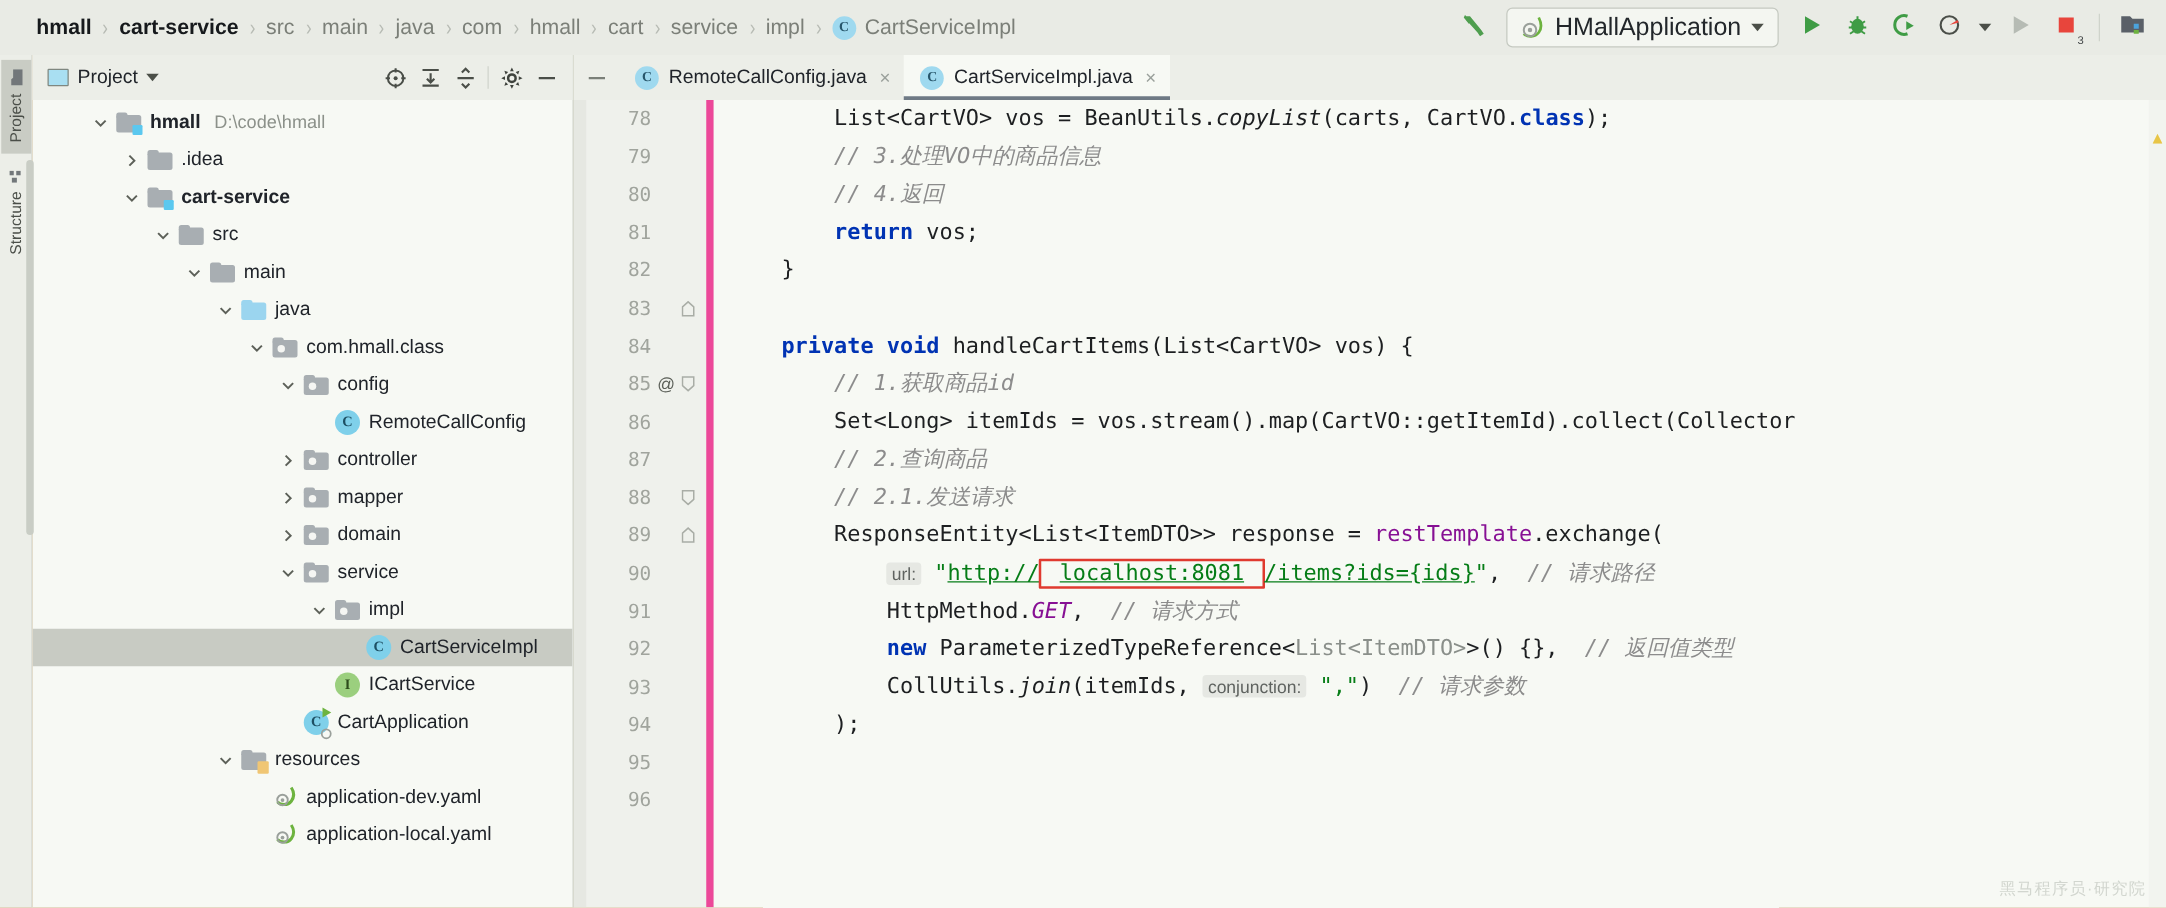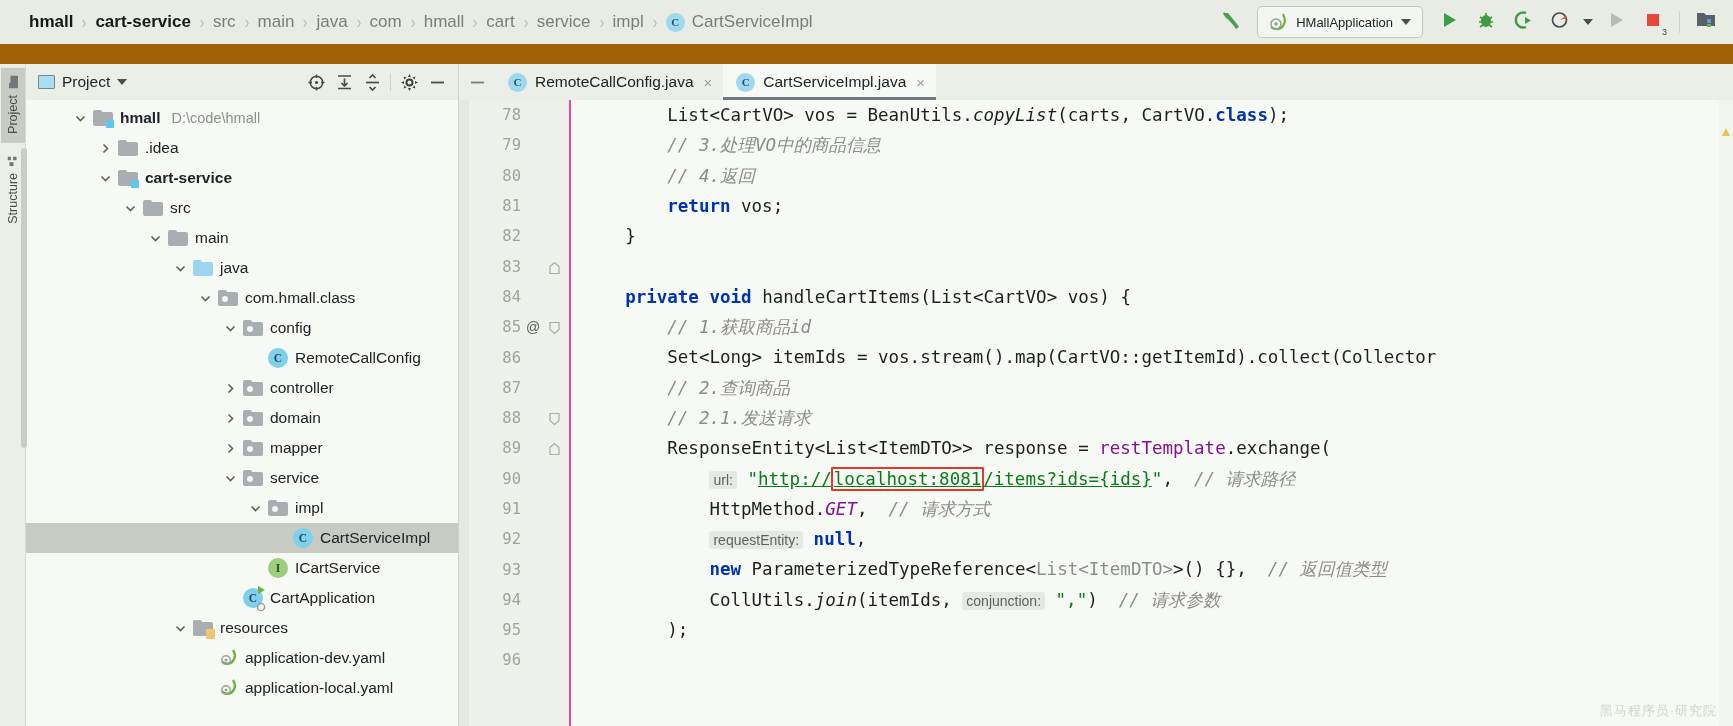--- a/index.html
+++ b/index.html
@@ -6,21 +6,21 @@
   html, body {
     width: 1733px; height: 726px;
     background: #f2f4ef;
     font-family: "Liberation Sans", sans-serif;
     overflow: hidden;
   }
   .ide {
     position: relative;
     width: 1733px; height: 726px;
     background: #a16207;
-    display: flex; flex-direction: column; gap: 20px;
+    display: flex; flex-direction: column;
   }
 
   
   .toolbar {
     height: 44px; flex: 0 0 44px;
     background: #e9ebe5;
     display: flex; align-items: center;
     padding: 0 10px 0 22px;
     position: relative;
   }
@@ -49,21 +49,21 @@
     width: 34px; height: 32px;
     display: flex; align-items: center; justify-content: center;
     border-radius: 4px;
   }
   .run-config {
     display: flex; align-items: center; gap: 8px;
     border: 1px solid #c5c9c1; border-radius: 5px;
     background: #f4f6f1; height: 32px; padding: 0 11px 0 9px;
     margin: 0 6px;
   }
-  .run-config-name { font-size: 13px; color: #22262a; }
+  .run-config-name { font-size: 20px; color: #22262a; }
   .caret-down {
     width: 0; height: 0;
     border-left: 5px solid transparent; border-right: 5px solid transparent;
     border-top: 6px solid #4b4f48;
   }
   .sep-vert { width: 1px; height: 22px; background: #cfd3cb; margin: 0 6px; }
 
   
   .body { flex: 1; display: flex; min-height: 0; }
 
@@ -174,21 +174,21 @@
   .tab.active::after {
     content: ""; position: absolute; left: 0; right: 0; bottom: 0;
     height: 3px; background: #6f7a85;
   }
   .tab-x { color: #9aa09b; font-size: 15px; margin-left: 2px; }
 
   .code-area { flex: 1; display: flex; min-height: 0; position: relative; overflow: hidden; }
   .gutter {
     width: 112px; flex: 0 0 112px; background: #eff1ec;
     display: flex; flex-direction: column; padding-top: 0;
-    border-right: 2px solid #ec4899;
+    border-right: 6px solid #ec4899;
     position: relative;
   }
   .gutter-stripe {
     position: absolute; left: 0; top: 0; bottom: 0; width: 10px; background: #e6e8e2;
   }
   .gline {
     height: 30.3px; display: flex; align-items: center;
     position: relative; padding-right: 8px;
   }
   .gnum {
@@ -219,21 +219,21 @@
   .fld { color: #871094; }
   .fld-i { color: #871094; font-style: italic; }
   .mth-i { color: #1d1f21; font-style: italic; }
   .gen { color: #8a8f8a; }
   .hint {
     background: #e6e8e3; color: #5f6360;
     font-family: "Liberation Sans", sans-serif;
     font-size: 14px; padding: 1px 4px; border-radius: 3px;
   }
   .redbox {
-    border: 2px solid #e03a2f; padding: 0 1px; margin: 0 -1px;
+    border: 2px solid #e03a2f; padding: 0 15px; margin: 0 -1px;
     border-radius: 1px;
     text-decoration: underline;
   }
   .watermark {
     position: absolute; right: 16px; bottom: 6px;
     font-size: 13px; color: #d2d6cf;
     font-family: "Liberation Sans", sans-serif;
     letter-spacing: 1px;
   }
   .right-strip {
@@ -561,33 +561,33 @@
           <div class="trow" style="padding-left: 192px;">
             <span class="arrow">
               <svg width="13" height="13" viewBox="0 0 13 13">
                 <path d="M4.5 2.5 L8.5 6.5 L4.5 10.5" stroke="#5d6159" stroke-width="1.6" fill="none"></path>
               </svg>
             </span>
             <span class="ic" style="display: flex; align-items: center;">
               <span class="folder"></span>
               <span class="pkg-dot"></span>
             </span>
+            <span class="tlabel">mapper</span>
+          </div>
+          <div class="trow" style="padding-left: 192px;">
+            <span class="arrow">
+              <svg width="13" height="13" viewBox="0 0 13 13">
+                <path d="M4.5 2.5 L8.5 6.5 L4.5 10.5" stroke="#5d6159" stroke-width="1.6" fill="none"></path>
+              </svg>
+            </span>
+            <span class="ic" style="display: flex; align-items: center;">
+              <span class="folder"></span>
+              <span class="pkg-dot"></span>
+            </span>
             <span class="tlabel">domain</span>
-          </div>
-          <div class="trow" style="padding-left: 192px;">
-            <span class="arrow">
-              <svg width="13" height="13" viewBox="0 0 13 13">
-                <path d="M4.5 2.5 L8.5 6.5 L4.5 10.5" stroke="#5d6159" stroke-width="1.6" fill="none"></path>
-              </svg>
-            </span>
-            <span class="ic" style="display: flex; align-items: center;">
-              <span class="folder"></span>
-              <span class="pkg-dot"></span>
-            </span>
-            <span class="tlabel">mapper</span>
           </div>
           <div class="trow" style="padding-left: 192px;">
             <span class="arrow">
               <svg width="13" height="13" viewBox="0 0 13 13">
                 <path d="M2.5 4.5 L6.5 8.5 L10.5 4.5" stroke="#5d6159" stroke-width="1.6" fill="none"></path>
               </svg>
             </span>
             <span class="ic" style="display: flex; align-items: center;">
               <span class="folder"></span>
               <span class="pkg-dot"></span>
@@ -793,21 +793,20 @@
           <div class="cline"><span class="id">    }</span></div>
           <div class="cline"><span class="id"> </span></div>
           <div class="cline"><span class="id">    </span><span class="kw">private</span><span class="id"> </span><span class="kw">void</span><span class="id"> handleCartItems(List&lt;CartVO&gt; vos) {</span></div>
           <div class="cline"><span class="id">        </span><span class="cmt">// 1.获取商品id</span></div>
           <div class="cline"><span class="id">        Set&lt;Long&gt; itemIds = vos.stream().map(CartVO::getItemId).collect(Collector</span></div>
           <div class="cline"><span class="id">        </span><span class="cmt">// 2.查询商品</span></div>
           <div class="cline"><span class="id">        </span><span class="cmt">// 2.1.发送请求</span></div>
           <div class="cline"><span class="id">        ResponseEntity&lt;List&lt;ItemDTO&gt;&gt; response = </span><span class="fld">restTemplate</span><span class="id">.exchange(</span></div>
           <div class="cline"><span class="id">            </span><span class="hint">url:</span><span class="id"> </span><span class="str">"</span><span class="str-link">http://</span><span class="str-link redbox">localhost:8081</span><span class="str-link">/items?ids={ids}</span><span class="str">"</span><span class="id">, </span><span class="cmt"> // 请求路径</span></div>
           <div class="cline"><span class="id">            HttpMethod.</span><span class="fld-i">GET</span><span class="id">, </span><span class="cmt"> // 请求方式</span></div>
-          <div class="cline"><span class="id">            </span><span class="hint">requestEntity:</span><span class="id"> </span><span class="kw">null</span><span class="id">,</span></div>
           <div class="cline"><span class="id">            </span><span class="kw">new</span><span class="id"> ParameterizedTypeReference&lt;</span><span class="gen">List&lt;ItemDTO&gt;</span><span class="id">&gt;() {}, </span><span class="cmt"> // 返回值类型</span></div>
           <div class="cline"><span class="id">            CollUtils.</span><span class="mth-i">join</span><span class="id">(itemIds, </span><span class="hint">conjunction:</span><span class="id"> </span><span class="str">","</span><span class="id">) </span><span class="cmt"> // 请求参数</span></div>
           <div class="cline"><span class="id">        );</span></div>
 
           <div class="watermark">黑马程序员·研究院</div>
         </div>
 
         <div class="right-strip">
           <div class="err-mark">
             <svg width="8" height="8" viewBox="0 0 8 8">

